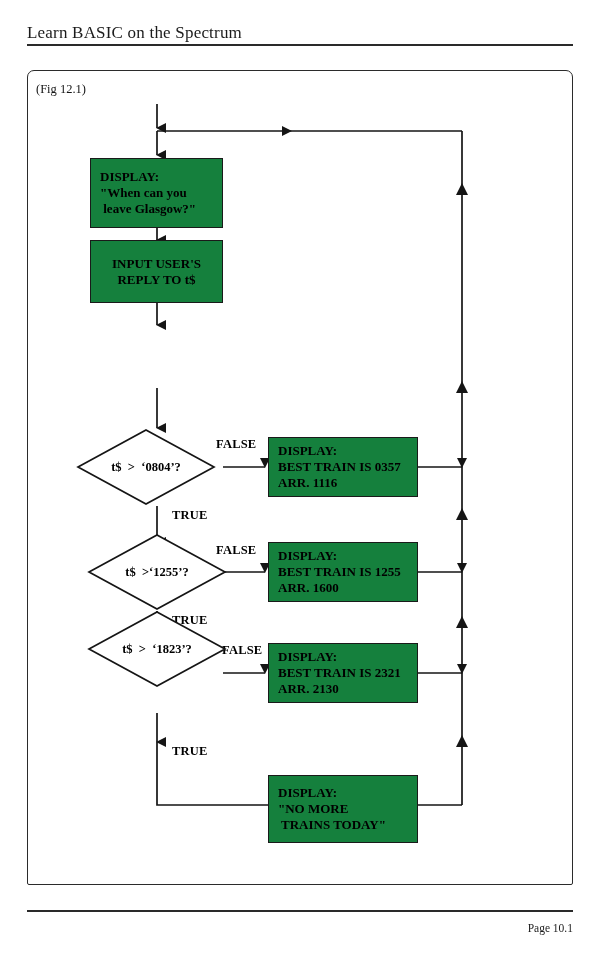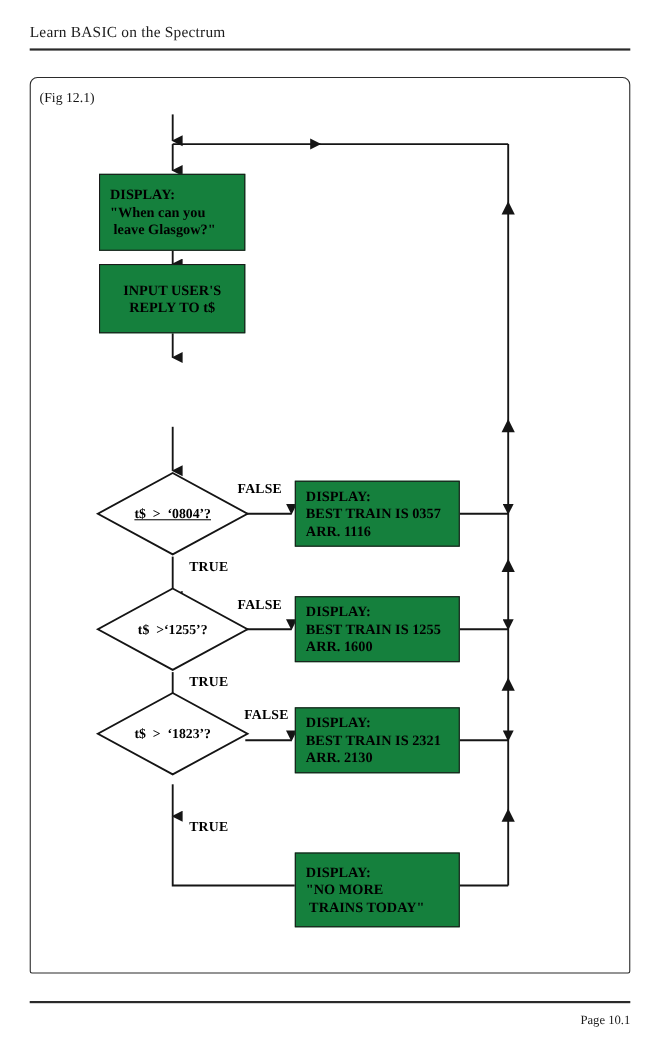--- a/index.html
+++ b/index.html
@@ -21,21 +21,21 @@
     inset: 0;
     width: 600px;
     height: 953px;
   }
 
   
   .running-head {
     position: absolute;
     left: 27px;
     top: 23px;
-    font-size: 14px;
+    font-size: 17px;
     letter-spacing: 0.2px;
     color: #1b1b1b;
     white-space: nowrap;
     text-align: center;
   }
   .head-rule {
     position: absolute;
     left: 27px;
     top: 44px;
     width: 546px;
@@ -255,35 +255,35 @@
     <div class="ln">ARR. 2130</div>
   </div>
 
   <div class="node proc padleft" style="left:268px; top:775px; width:150px; height:68px;">
     <div class="ln">DISPLAY:</div>
     <div class="ln">"NO MORE</div>
     <div class="ln"> TRAINS TODAY"</div>
   </div>
 
 
-  <div class="decision" style="left:87px; top:428px; width:140px; height:78px;text-decoration:underline;">
+  <div class="decision" style="left:76px; top:428px; width:140px; height:78px;">
     <svg width="140" height="78">
       <polygon points="70,2 138,39 70,76 2,39" fill="#ffffff" stroke="#151515" stroke-width="1.7"></polygon>
     </svg>
     <span class="dtext">t$  &gt;  ‘0804’?</span>
   </div>
 
   <div class="decision" style="left:87px; top:533px; width:140px; height:78px;">
     <svg width="140" height="78">
       <polygon points="70,2 138,39 70,76 2,39" fill="#ffffff" stroke="#151515" stroke-width="1.7"></polygon>
     </svg>
     <span class="dtext">t$  &gt;‘1255’?</span>
   </div>
 
-  <div class="decision" style="left:87px; top:628px; width:140px; height:78px;">
+  <div class="decision" style="left:87px; top:610px; width:140px; height:78px;">
     <svg width="140" height="78">
       <polygon points="70,2 138,39 70,76 2,39" fill="#ffffff" stroke="#151515" stroke-width="1.7"></polygon>
     </svg>
     <span class="dtext">t$  &gt;  ‘1823’?</span>
   </div>
 
   <div class="edge-label" style="left:216px; top:437px;">FALSE</div>
   <div class="edge-label" style="left:172px; top:508px;">TRUE</div>
 
   <div class="edge-label" style="left:216px; top:543px;">FALSE</div>

